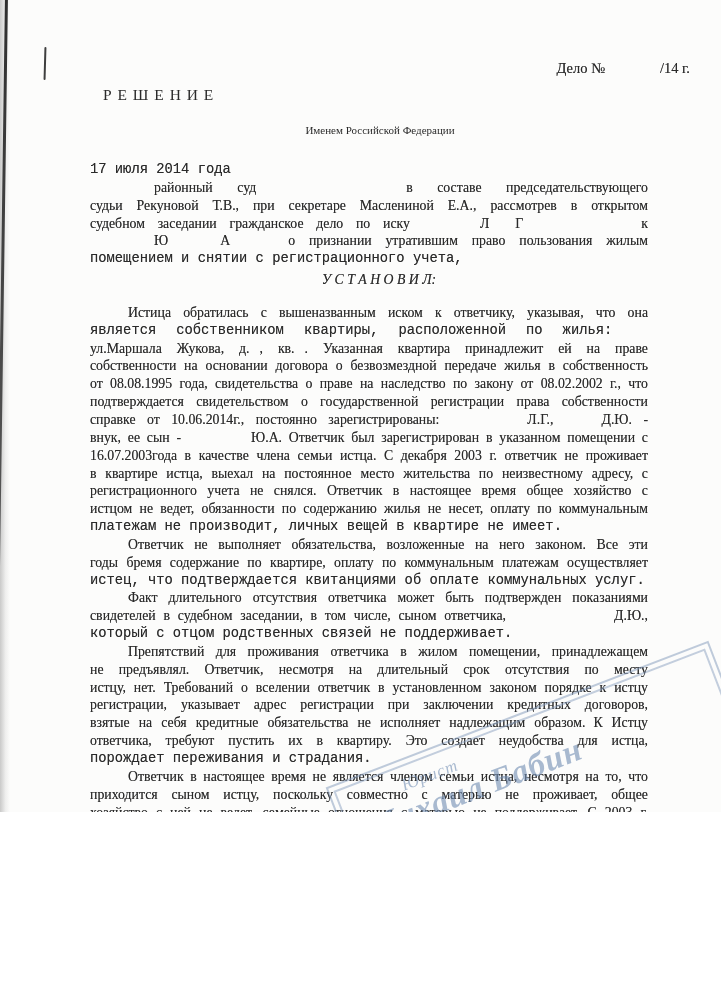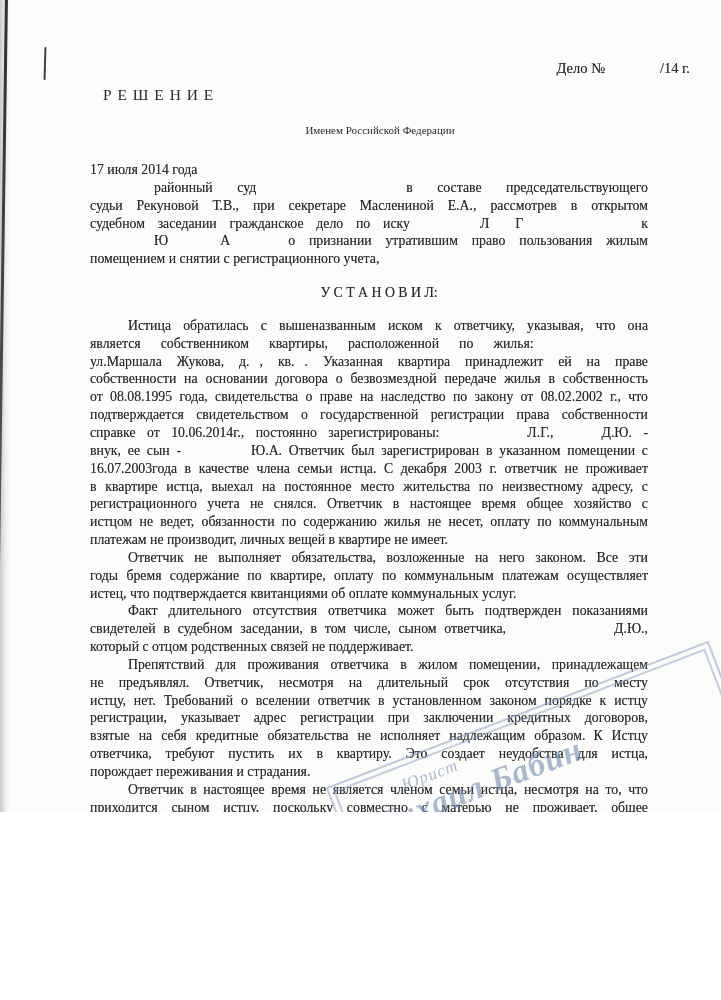--- a/index.html
+++ b/index.html
@@ -30,22 +30,22 @@
     transform:translateX(13px);font-size:15.5px;letter-spacing:1px;}
   .doc-subtitle{position:absolute;top:124px;left:90px;right:73px;text-align:center;
     transform:translateX(11px);font-size:11px;}
   
   .document-body{position:absolute;top:161px;left:90px;right:73px;
     font-size:13.8px;line-height:17.85px;
     text-shadow:0 0 .45px rgba(35,35,35,.55);}
   .header-case{text-shadow:0 0 .45px rgba(35,35,35,.55);}
   .line{min-height:17.85px;}
   .line.j{text-align:justify;text-align-last:justify;}
-  .line.l{text-align:right;text-align-last:left;}
-  .line.h{text-align:center;text-align-last:center;margin:16px 0 15px;transform:translateX(10px);}
+  .line.l{text-align:right;text-align-last:left;font-family:Liberation Mono, monospace;}
+  .line.h{text-align:center;text-align-last:center;margin:3px 0 15px;transform:translateX(10px);font-style:italic;}
   .gap{display:inline-block;height:2px;vertical-align:baseline;}
   
   .wm{position:absolute;left:388px;top:776px;width:410px;height:174px;
     transform:rotate(-21deg);transform-origin:left bottom;
     border:2px solid rgba(138,160,192,.55);padding:4px;box-sizing:border-box;
     pointer-events:none;}
   .wm-frame{width:100%;height:100%;box-sizing:border-box;border:2px solid rgba(138,160,192,.5);
     position:relative;color:rgba(112,140,178,.6);font-style:italic;overflow:hidden;}
   .wm-small{position:absolute;left:64px;top:8px;font-size:17px;letter-spacing:1px;}
   .wm-big{position:absolute;left:18px;top:28px;font-size:33px;font-weight:bold;letter-spacing:1px;}

